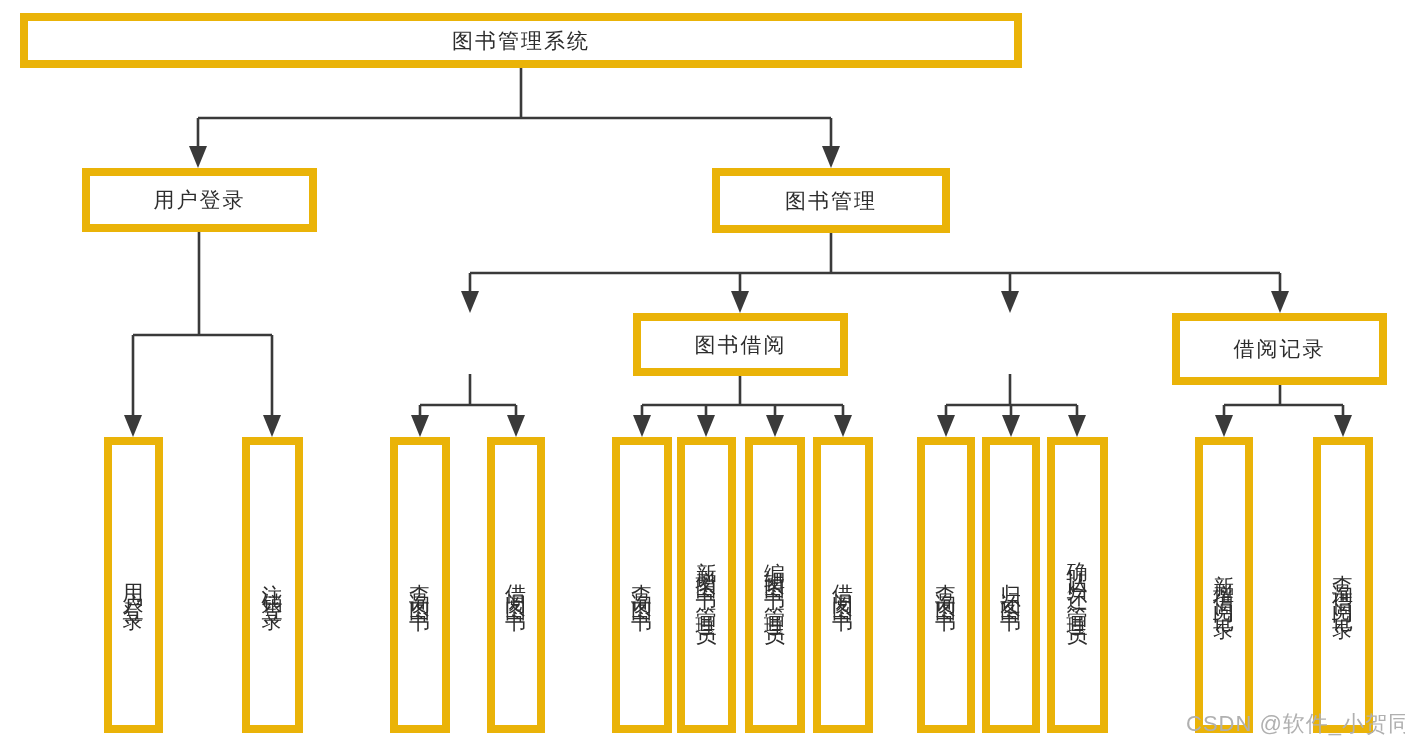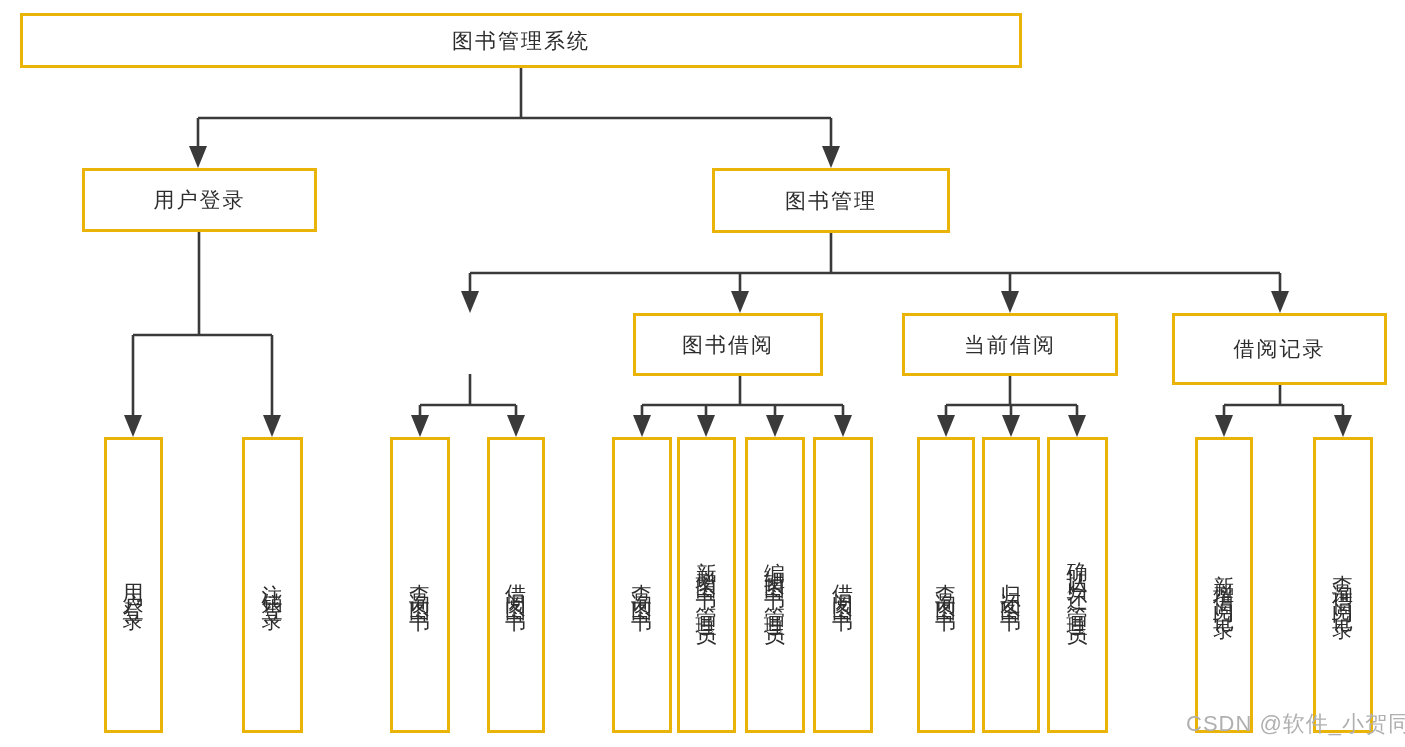--- a/index.html
+++ b/index.html
@@ -13,21 +13,21 @@
     overflow: hidden;
   }
   svg.connectors {
     position: absolute;
     left: 0; top: 0;
     width: 1405px; height: 747px;
   }
   .node {
     position: absolute;
     background: #ffffff;
-    border: 3px solid #eab308;
+    border: 8px solid #eab308;
     box-sizing: border-box;
     display: flex;
     align-items: center;
     justify-content: center;
   }
   .node .hlabel {
     font-size: 21px;
     letter-spacing: 2px;
     white-space: nowrap;
   }
@@ -48,21 +48,21 @@
     color: #b0b0b0;
     letter-spacing: 1px;
     white-space: nowrap;
     z-index: 5;
   }
   
   #n-root  { left: 20px;  top: 13px;  width: 1002px; height: 55px; }
   #n-login { left: 82px;  top: 168px; width: 235px;  height: 64px; }
   #n-mgmt  { left: 712px; top: 168px; width: 238px;  height: 65px; }
   #n-rec   { left: 363px; top: 313px; width: 215px;  height: 63px; }
-  #n-bor   { left: 633px; top: 313px; width: 190px;  height: 63px; }
+  #n-bor   { left: 633px; top: 313px; width: 215px;  height: 63px; }
   #n-cur   { left: 902px; top: 313px; width: 216px;  height: 63px; }
   #n-log   { left: 1172px;top: 313px; width: 215px;  height: 72px; }
   .leaf    { top: 437px; height: 296px; }
   #l-a1 { left: 104px;  width: 59px; }
   #l-a2 { left: 242px;  width: 61px; }
   #l-b1 { left: 390px;  width: 60px; }
   #l-b2 { left: 487px;  width: 58px; }
   #l-c1 { left: 612px;  width: 60px; }
   #l-c2 { left: 677px;  width: 59px; }
   #l-c3 { left: 745px;  width: 60px; }
@@ -125,23 +125,20 @@
   <div class="node" id="n-login">
     <span class="hlabel">用户登录</span>
   </div>
   <div class="node" id="n-mgmt">
     <span class="hlabel">图书管理</span>
   </div>
 
   <div class="node" id="n-bor">
     <span class="hlabel">图书借阅</span>
   </div>
-  <div class="node" id="n-cur">
-    <span class="hlabel">当前借阅</span>
-  </div>
   <div class="node" id="n-log">
     <span class="hlabel">借阅记录</span>
   </div>
 
   <div class="node leaf" id="l-a1">
     <span class="vlabel">用户登录</span>
   </div>
   <div class="node leaf" id="l-a2">
     <span class="vlabel">注销登录</span>
   </div>

